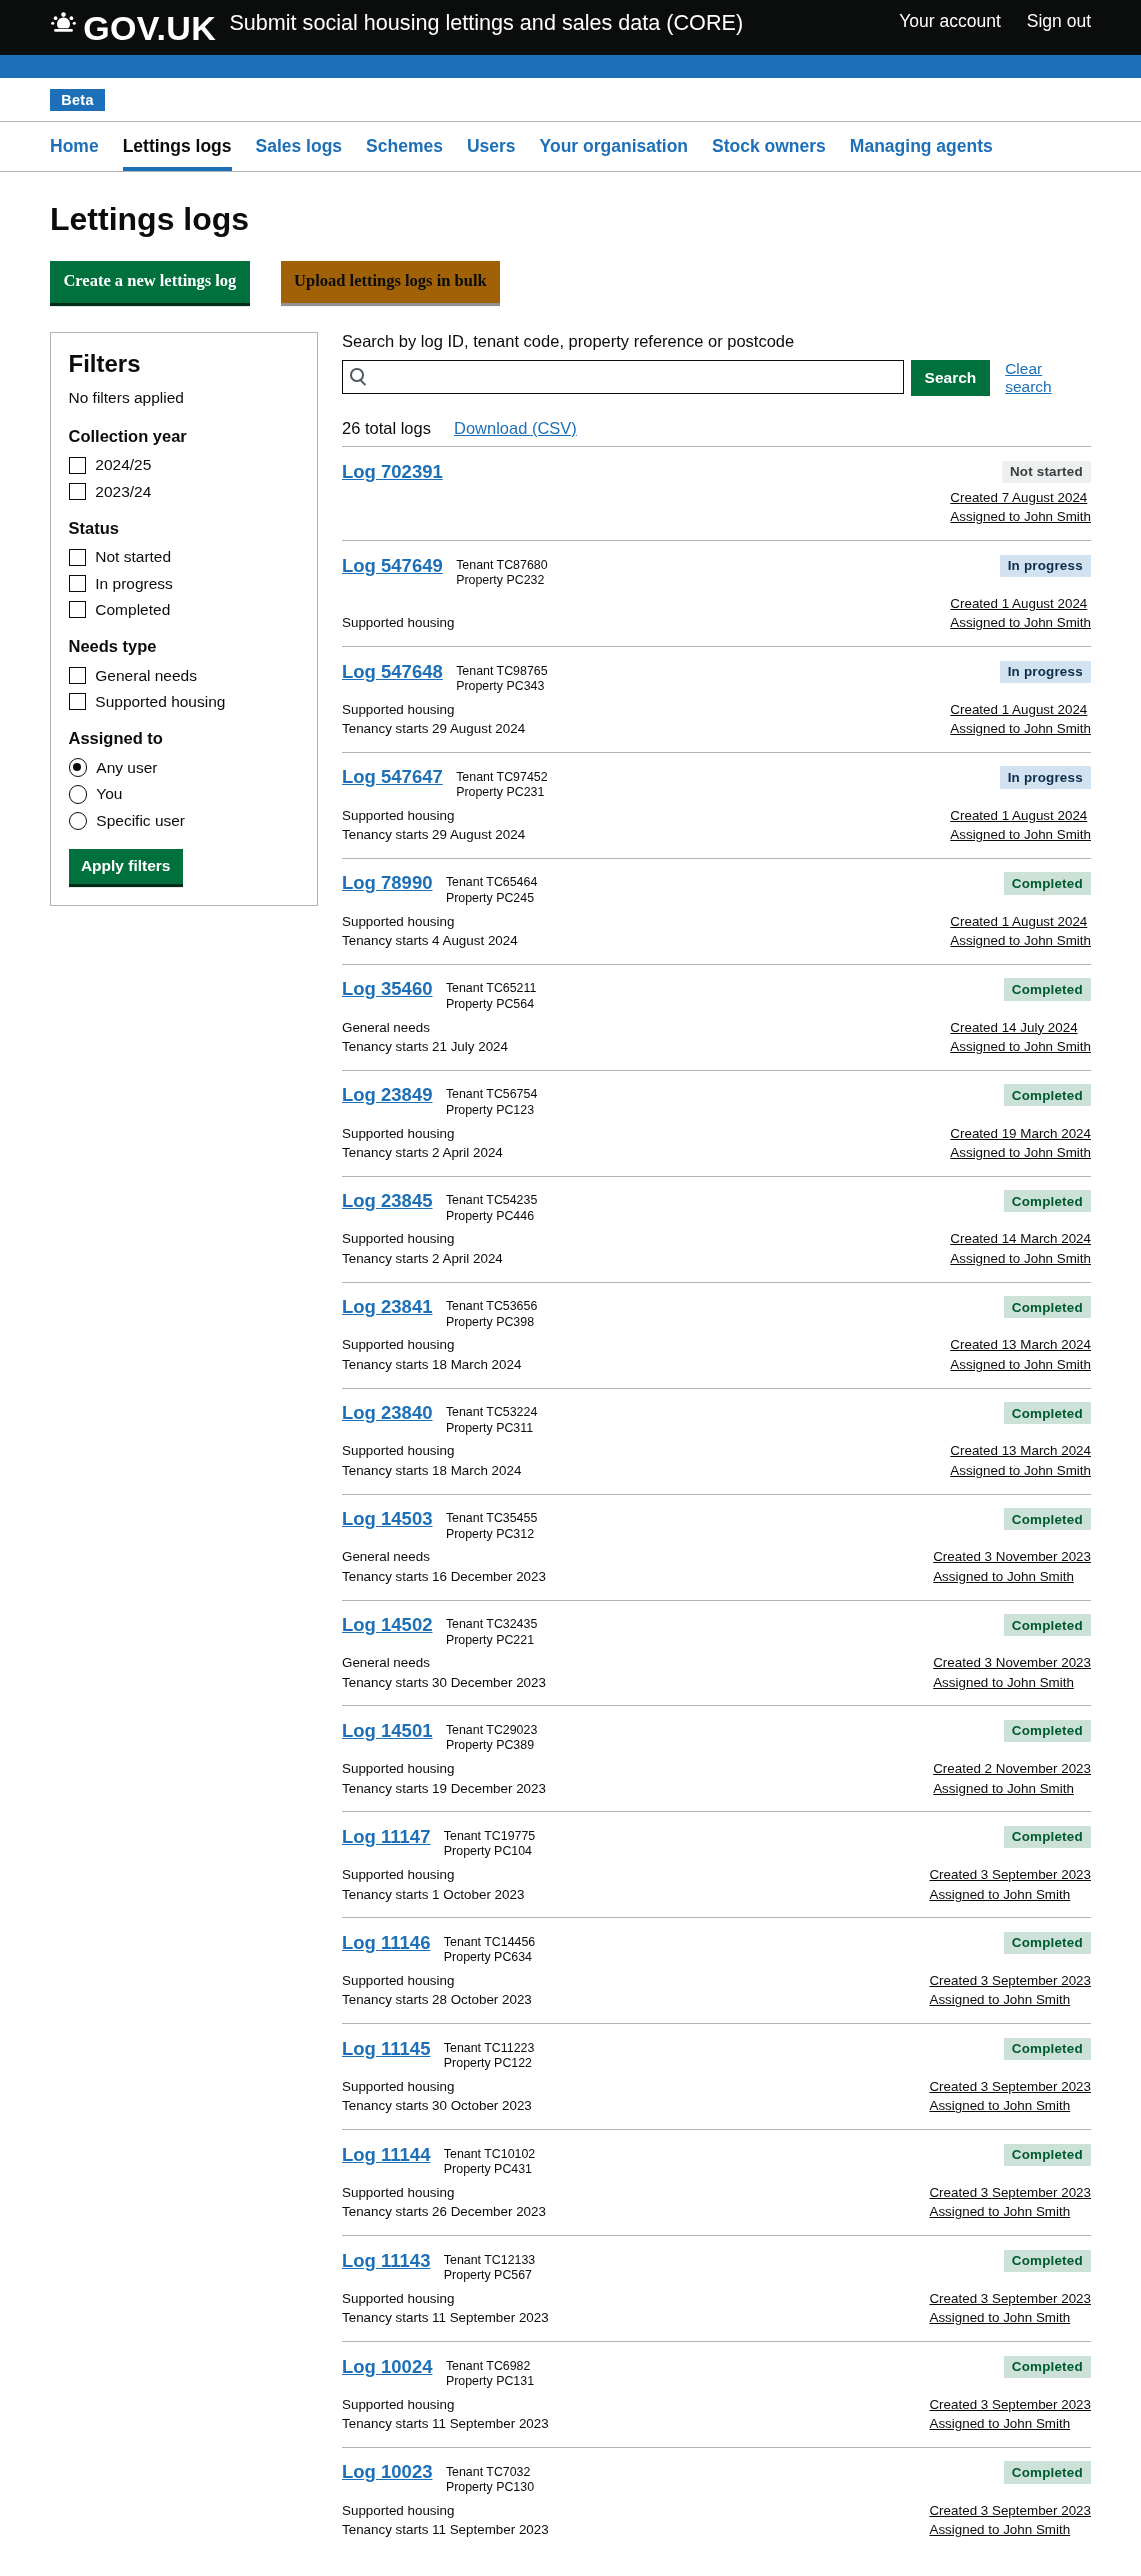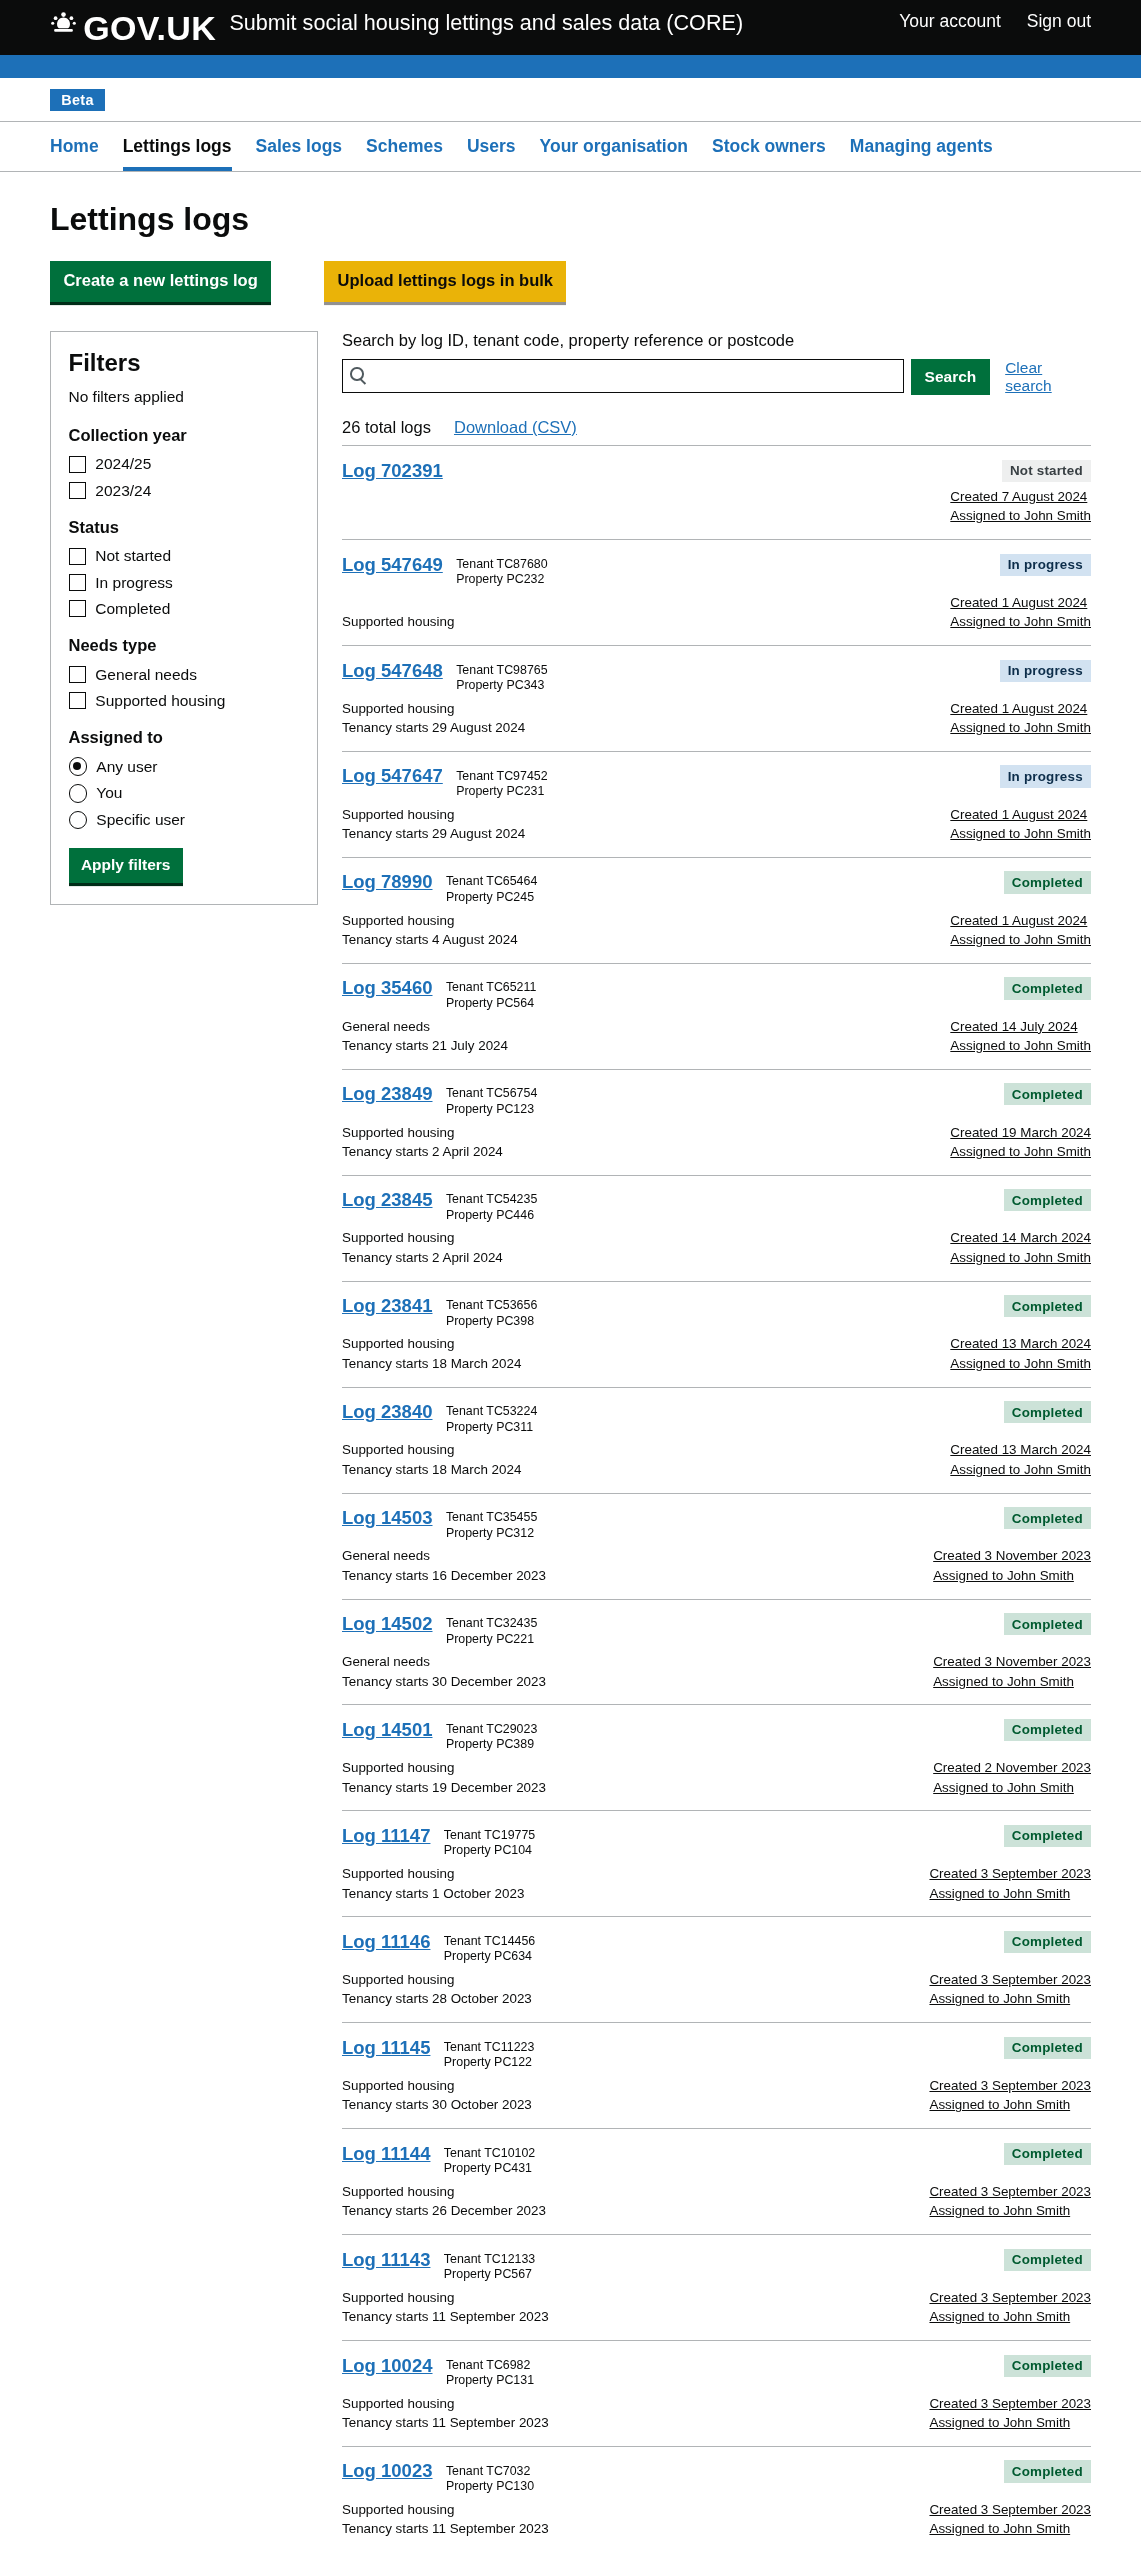--- a/index.html
+++ b/index.html
@@ -106,40 +106,39 @@
     color: #505a5f;
     margin-bottom: 5.2px;
   }
   .page-title {
     font-size: 32px;
     font-weight: bold;
     margin: 0 0 23px 0;
   }
 
   
-  .btn-row { display: flex; gap: 17px; margin-bottom: 29px; }
+  .btn-row { display: flex; gap: 31px; margin-bottom: 29px; font-family: Liberation Serif, serif; }
   .btn {
     display: inline-block;
     font-size: 16.5px;
     font-weight: bold;
     padding: 10.3px 13.4px 11.3px 13.4px;
     border: none;
     cursor: pointer;
     font-family: inherit;
   }
   .btn-green {
     background: #00703c;
     color: #ffffff;
     box-shadow: 0 3.1px 0 #002d18;
   }
   .btn-grey {
-    background: #eab308;
+    background: #a16207;
     color: #0b0c0c;
     box-shadow: 0 3.1px 0 #929191;
-    margin-left: 36px;
   }
 
   
   .layout { display: flex; gap: 24px; align-items: flex-start; }
   .filters-col { width: 268px; flex: 0 0 268px; }
   .results-col { flex: 1 1 auto; }
 
   
   .filters-box {
     border: 1px solid #b1b4b6;

